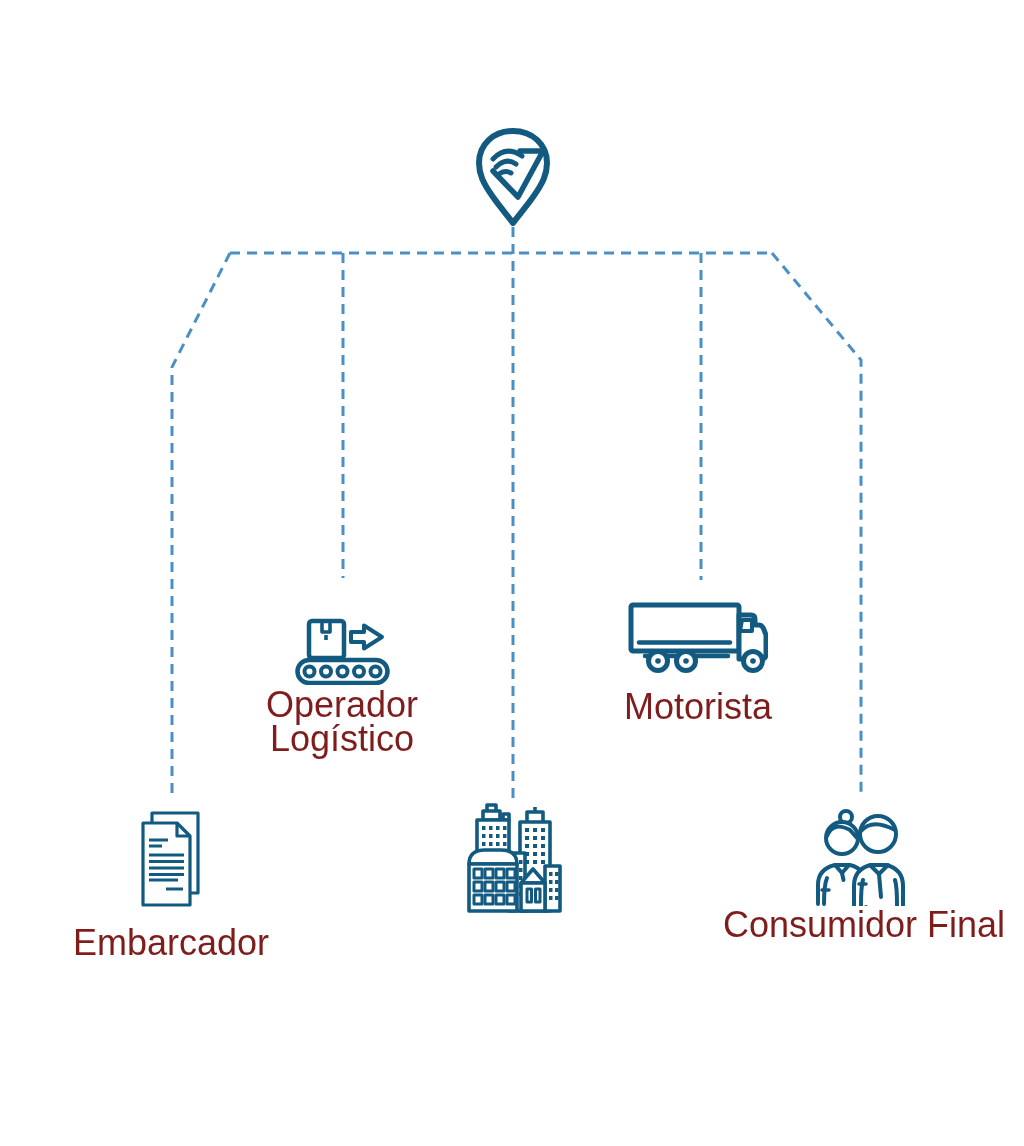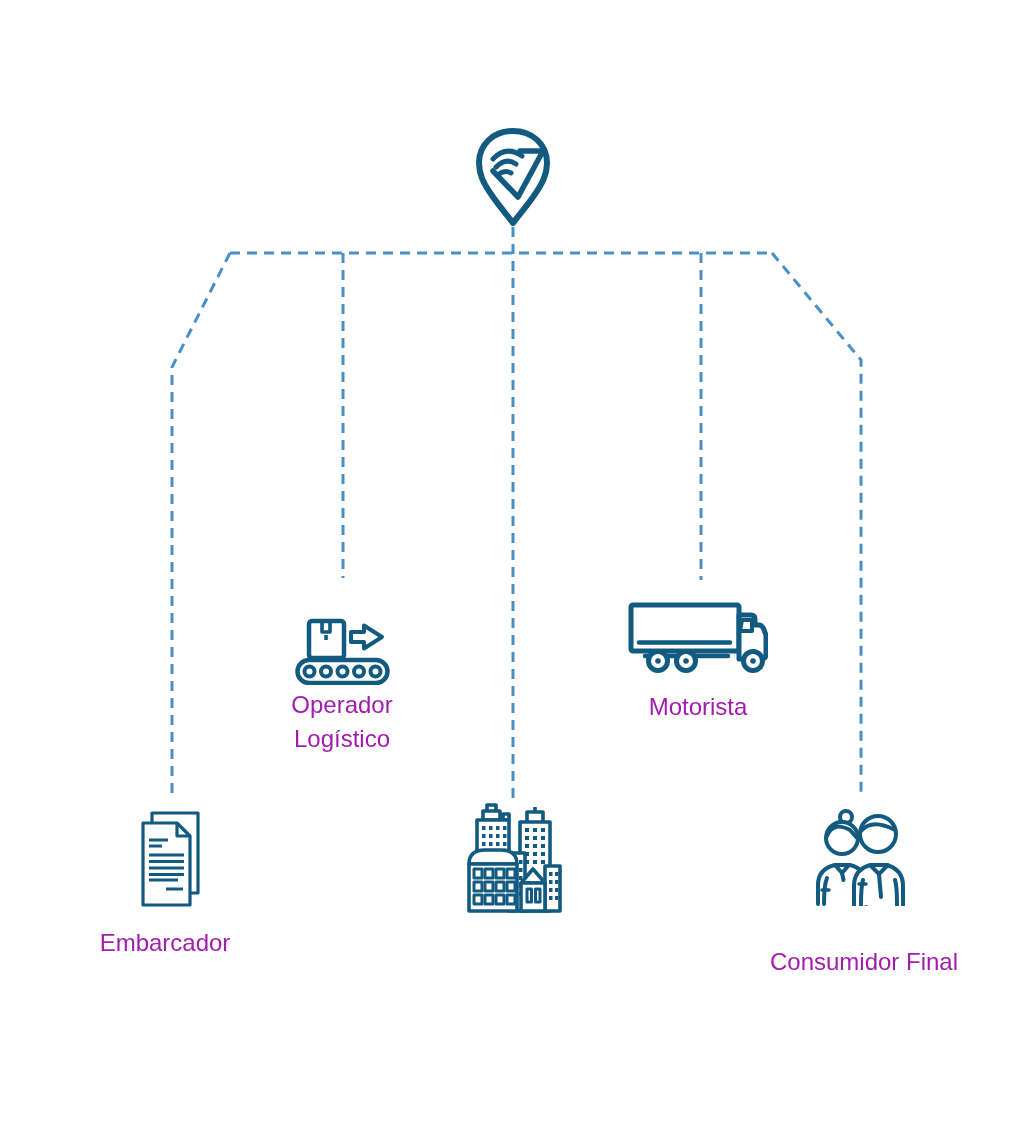--- a/index.html
+++ b/index.html
@@ -13,22 +13,22 @@
   .connectors{position:absolute;left:0;top:0;width:1024px;height:1146px;}
   .connectors path{
     fill:none;stroke:#4a90c7;stroke-width:3;
     stroke-dasharray:10 7;stroke-linecap:butt;
   }
   .icon-svg{position:absolute;}
   .icon-svg *{vector-effect:non-scaling-stroke;}
   .node-label{
     position:absolute;
     transform:translateX(-50%);
-    color:#a21caf;
-    font-size:24px;
+    color:#7f1d1d;
+    font-size:36px;
     line-height:34px;
     text-align:center;
     white-space:nowrap;
   }
   .node-label.wrap{white-space:normal;width:175px;}
   .stroke{fill:none;stroke:#125a80;stroke-linejoin:round;}
   .fillw{fill:#ffffff;stroke:#125a80;stroke-linejoin:round;}
   .dot{fill:#125a80;stroke:none;}
 </style>
 </head>
@@ -63,21 +63,21 @@
       <path d="M12,31 H31"></path>
       <path d="M12,37 H25"></path>
       <path d="M12,46 H47"></path>
       <path d="M12,52.5 H47"></path>
       <path d="M12,59 H47"></path>
       <path d="M12,65.5 H47"></path>
       <path d="M12,71 H41"></path>
       <path d="M29,80 H46"></path>
     </g>
   </svg>
-  <div class="node-label" style="left:165px;top:926px">Embarcador</div>
+  <div class="node-label" style="left:171px;top:926px">Embarcador</div>
 
   <svg class="icon-svg" style="left:295px;top:615px;width:95px;height:70px" viewBox="0 0 95 70" xmlns="http://www.w3.org/2000/svg">
     <rect class="stroke" stroke-width="4.5" x="14" y="6" width="35" height="37" rx="3"></rect>
     <path class="stroke" stroke-width="3.6" d="M27,6 V17 H35 V6"></path>
     <path class="stroke" stroke-width="3.6" d="M31,20 V25"></path>
     <path class="stroke" stroke-width="4" d="M56,17 H69 V10.5 L87,22 L69,33.5 V27 H56 Z"></path>
     <rect class="stroke" stroke-width="4.5" x="2.5" y="45" width="90" height="23" rx="11.5"></rect>
     <g class="stroke" stroke-width="4">
       <circle cx="14.5" cy="56.5" r="5"></circle>
       <circle cx="31" cy="56.5" r="5"></circle>
@@ -209,15 +209,15 @@
       <circle class="fillw" stroke-width="4" cx="68" cy="28" r="18"></circle>
       <path d="M51,25 Q62,12 85,24"></path>
       <path class="fillw" stroke-width="4" d="M44,99 V80 Q44,63 61,59 H76 Q93,63 93,80 V99"></path>
       <path d="M60,59 L69,68 L78,59"></path>
       <path d="M69,68 L71,91"></path>
       <path d="M53,74 Q51,80 51,99"></path>
       <path d="M85,74 Q87,80 87,99"></path>
       <path stroke-width="3.5" d="M49,78 H56"></path>
     </g>
   </svg>
-  <div class="node-label" style="left:864px;top:945px">Consumidor Final</div>
+  <div class="node-label" style="left:864px;top:908px">Consumidor Final</div>
 
 </div>
 
 </body></html>

